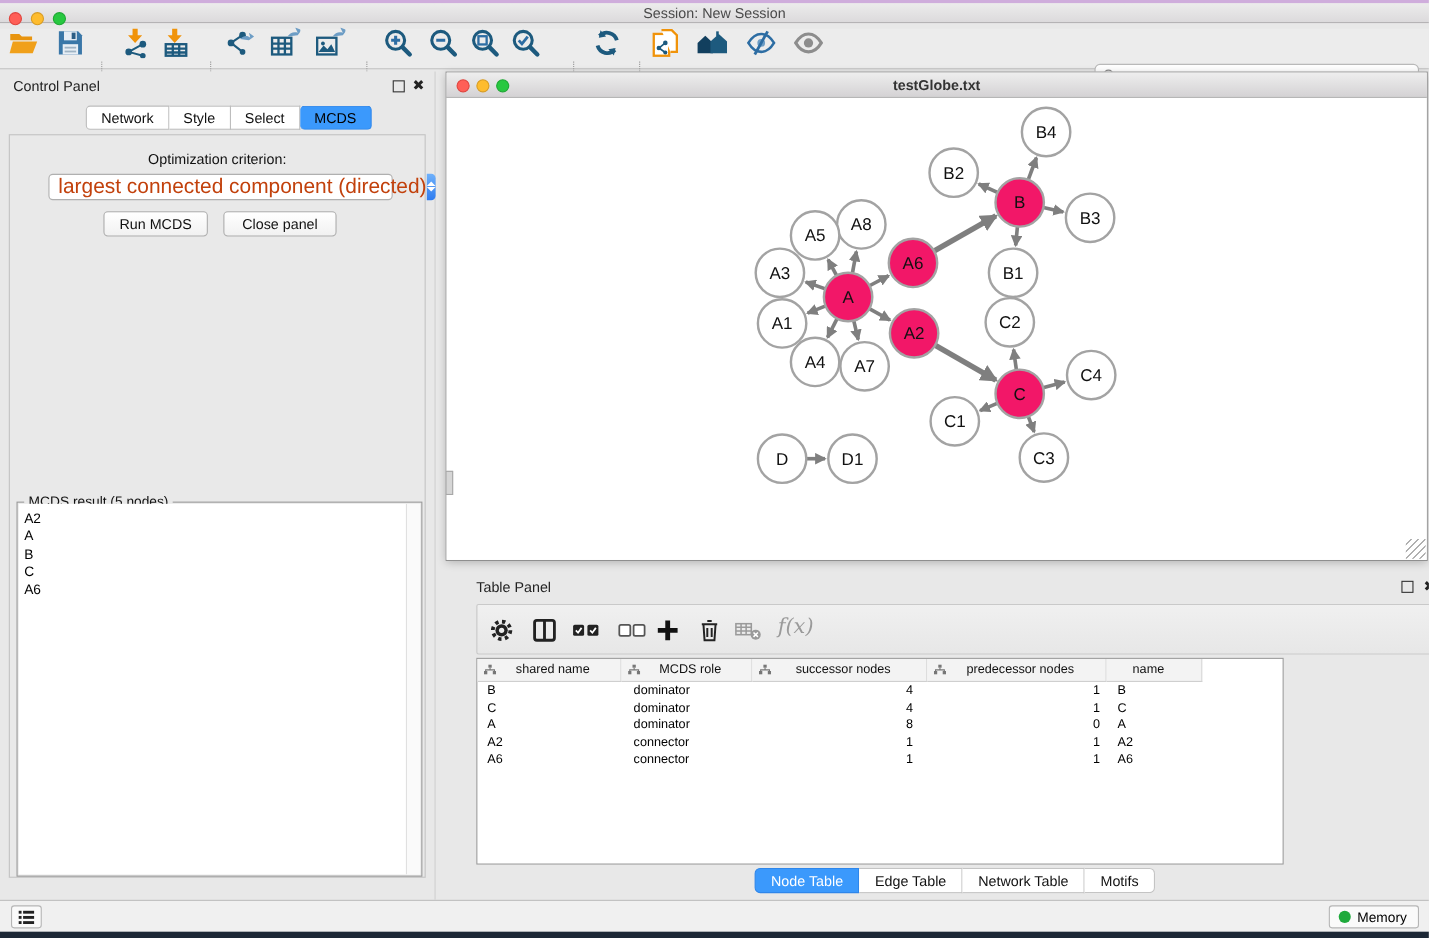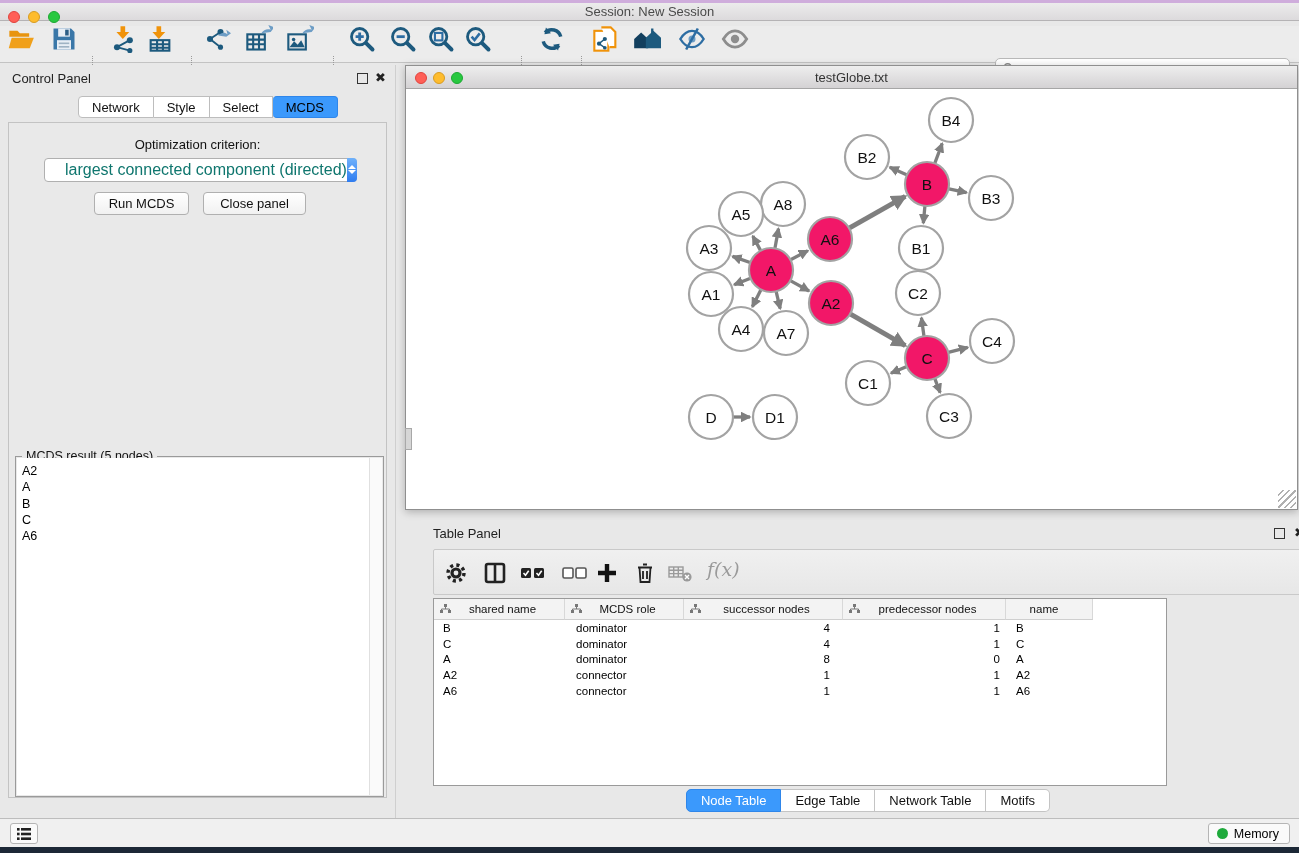--- a/index.html
+++ b/index.html
@@ -32,42 +32,42 @@
   #cp-tabs { position:absolute; left:78px; top:31px; display:flex; }
   .cp-tab { height:22px; padding:0 13px; background:#fff; border:1px solid #bdbdbd; border-left:none;
     font-size:13px; color:#111; display:flex; align-items:center; }
   .cp-tab:first-child { border-left:1px solid #bdbdbd; border-radius:4px 0 0 4px; }
   .cp-tab:last-child { border-radius:0 4px 4px 0; }
   .cp-tab.active { background:#3b99fc; border-color:#2f86ea; color:#000000; border-radius:4px; }
   #cp-body { position:absolute; left:8px; top:57px; width:379px; height:676px; border:1px solid #c3c3c3; background:#e9e9e9; }
   #cp-opt-label { position:absolute; left:0; top:14px; width:100%; text-align:center; font-size:13px; color:#111; }
   #cp-dropdown { position:absolute; left:35px; top:35px; width:313px; height:24px; background:#fff;
     border:1px solid #b0b0b0; border-radius:4px; display:flex; align-items:center; }
-  #cp-dropdown .dd-text { flex:1; font-size:16px; color:#0f766e; padding-left:20px; white-space:nowrap; }
+  #cp-dropdown .dd-text { flex:1; font-size:19px; color:#c2410c; padding-left:8px; white-space:nowrap; }
   #cp-dropdown .dd-stepper { width:20px; height:24px; margin:-1px -1px 0 0; border-radius:0 4px 4px 0;
     background:linear-gradient(#6fb1fb,#2f7cf0); display:flex; flex-direction:column; align-items:center; justify-content:center; gap:1px; }
   .chev { width:0; height:0; border-left:4px solid transparent; border-right:4px solid transparent; }
   .chev.up { border-bottom:4px solid #fff; } .chev.down { border-top:4px solid #fff; }
   .cp-btn { position:absolute; top:69px; height:23px; background:linear-gradient(#ffffff,#f1f1f1);
     border:1px solid #b0b0b0; border-radius:4px; font-size:13px; color:#111;
     display:flex; align-items:center; justify-content:center; }
   #btn-run { left:85px; width:95px; } #btn-close-panel { left:194px; width:103px; }
   #mcds-fieldset { position:absolute; left:6px; top:333px; width:369px; height:341px; border:1px solid #9a9a9a; }
   #mcds-legend { position:absolute; left:6px; top:-8px; background:#e9e9e9; padding:0 4px; font-size:12.5px; color:#111; }
   #mcds-list { position:absolute; left:1px; top:1px; right:1px; bottom:1px; background:#fff; overflow:hidden; }
   #mcds-scroll { position:absolute; right:0; top:0; bottom:0; width:13px; background:#fafafa; border-left:1px solid #e0e0e0; }
   .mcds-item { font-size:12.5px; color:#000; line-height:16.3px; padding-left:5px; }
   #mcds-list .items { padding-top:5px; }
 
   
   #net-window { left:405px; top:65px; width:893px; height:445px; background:#fff; border:1px solid #8f8f8f;
     box-shadow:0 2px 8px rgba(0,0,0,0.25); }
   #net-titlebar { position:absolute; left:0; top:0; width:100%; height:23px;
     background:linear-gradient(#eeeeee,#d4d2d4); border-bottom:1px solid #a6a6a6;
-    display:flex; align-items:center; justify-content:center; }
+    display:flex; align-items:center; justify-content:center;font-weight:bold; }
   #net-title { font-size:13px; color:#333; }
   #net-canvas { position:absolute; left:0; top:23px; right:0; bottom:0; background:#fff; overflow:hidden; }
   #net-side-tab { position:absolute; left:-1px; top:362px; width:7px; height:22px; background:#d6d6d6; border:1px solid #a8a8a8; }
   #resize-grip { position:absolute; right:1px; bottom:1px; width:18px; height:18px;
     background:repeating-linear-gradient(135deg, transparent 0 3px, #b0b0b0 3px 4.5px); }
 
   
   #table-panel { left:421px; top:520px; width:894px; height:298px; background:#e8e8e8; }
   #tp-title { position:absolute; left:12px; top:6px; font-size:13px; color:#222; }
   #tp-toolbar { position:absolute; left:12px; top:29px; width:874px; height:46px;

